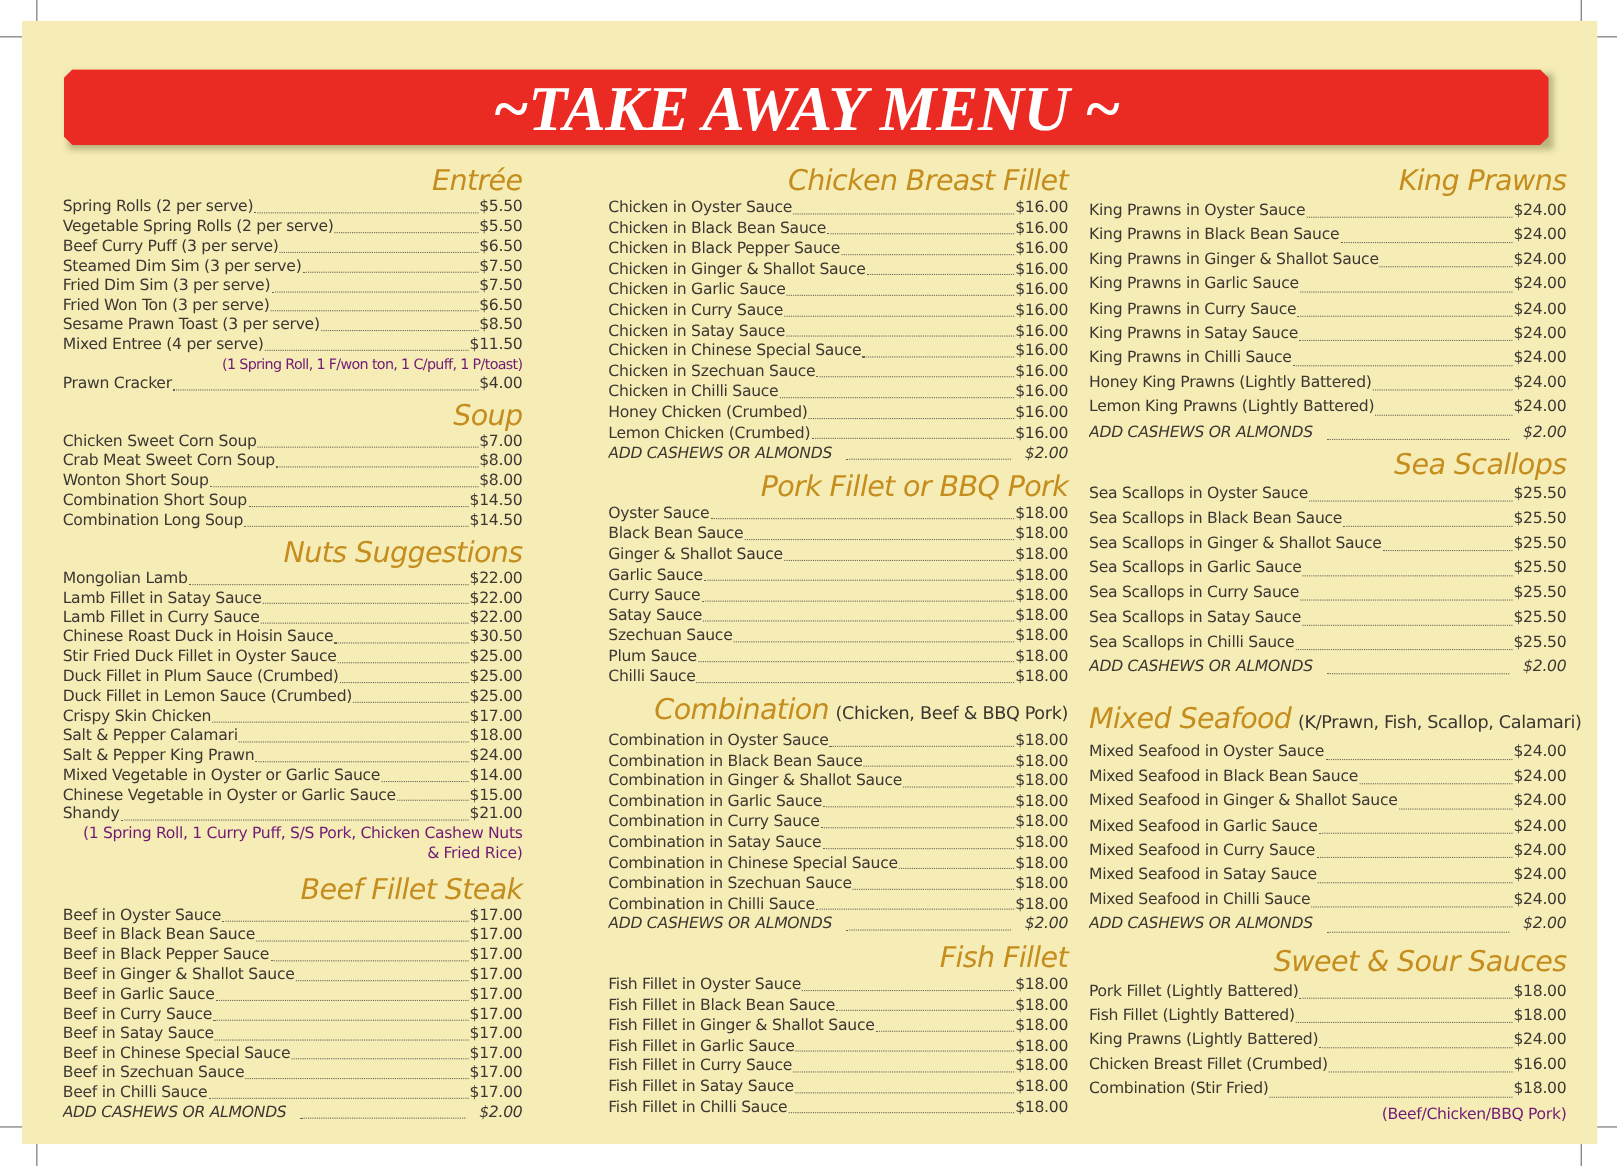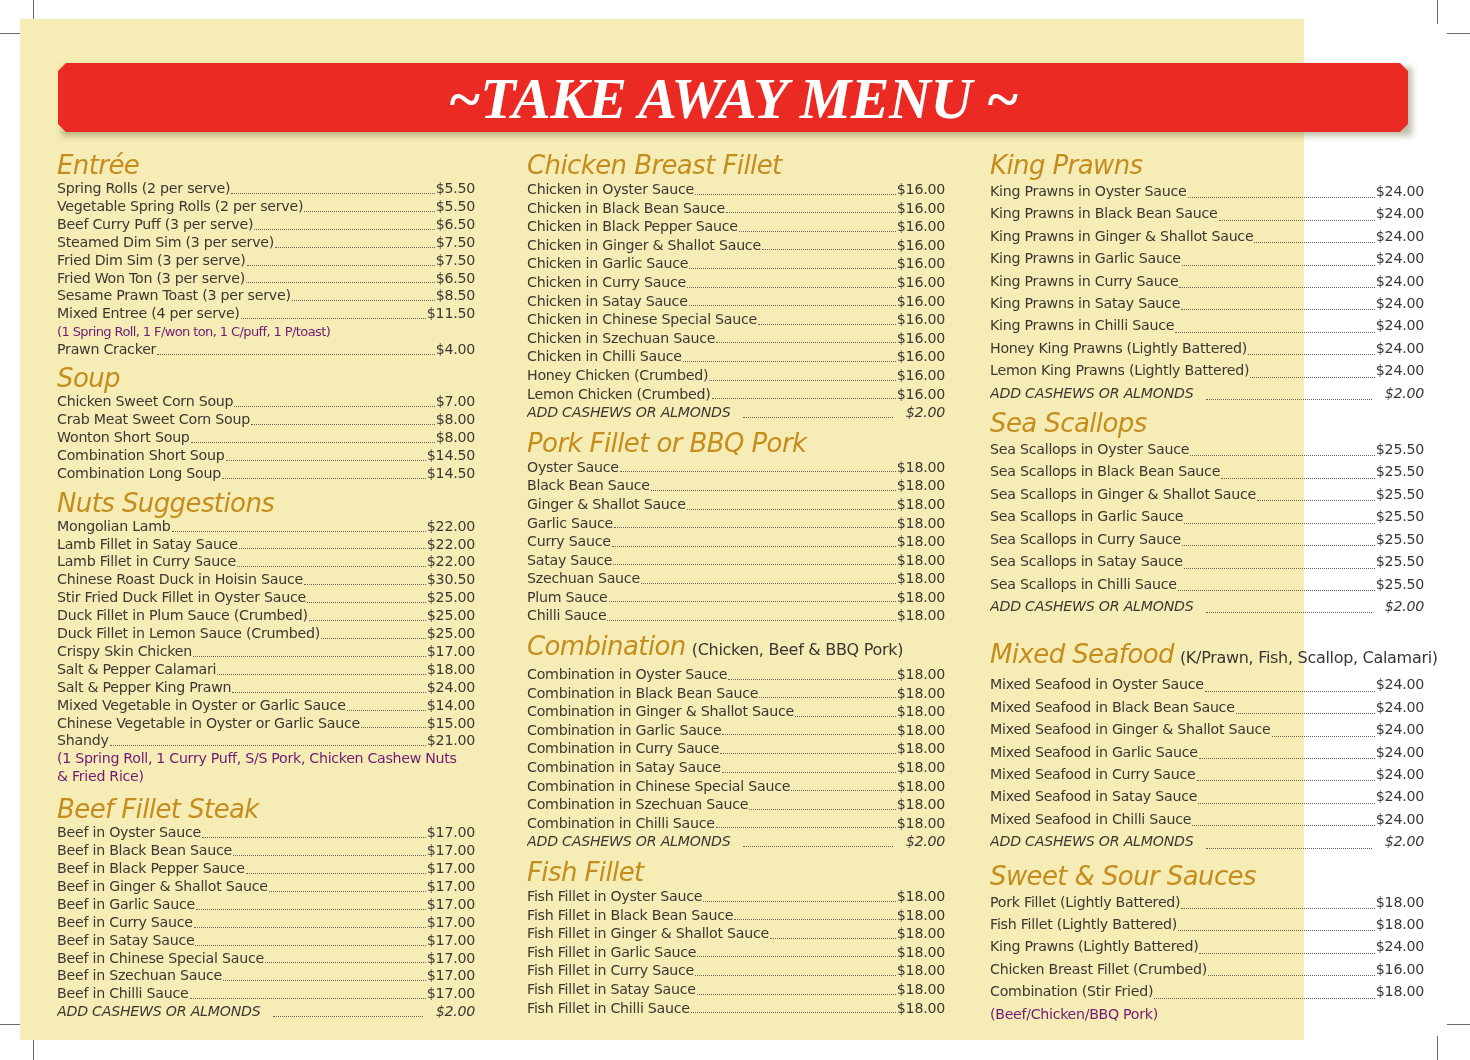--- a/index.html
+++ b/index.html
@@ -2,44 +2,44 @@
 <html><head>
 <meta charset="utf-8">
 <style>
   html, body { margin: 0; padding: 0; }
   body {
     width: 1470px; height: 1060px; background: #ffffff; position: relative; overflow: hidden;
     font-family: "DejaVu Sans", sans-serif;
   }
   .crop { position: absolute; background: #6b6b6b; }
   .page {
-    position: absolute; left: 20px; top: 19px; width: 1284px; height: 1021px;
+    position: absolute; left: 20px; top: 19px; width: 1432px; height: 1021px;
     background: #f6ecb6;
   }
   .banner {
     position: absolute; left: 38px; top: 44px; width: 1350px; height: 69px;
     background: #ec2a24;
     clip-path: polygon(0 8px, 8px 0, calc(100% - 8px) 0, 100% 8px, 100% calc(100% - 8px), calc(100% - 8px) 100%, 8px 100%, 0 calc(100% - 8px));
     display: flex; align-items: center; justify-content: center;
   }
   .banner-shadow {
     position: absolute; left: 42px; top: 48px; width: 1350px; height: 69px;
     background: rgba(110, 110, 60, 0.45); filter: blur(3px);
   }
   .banner-title {
     font-family: "Liberation Serif", "DejaVu Serif", serif;
     font-style: italic; font-weight: bold; color: #ffffff;
     font-size: 58px; letter-spacing: -0.5px; line-height: 1; margin-top: 2px;
   }
   .col { position: absolute; top: 131px; }
   .col1 { left: 37px; width: 418px; }
-  .col2 { left: 507px; width: 418px; }
+  .col2 { left: 533px; width: 418px; }
   .col3 { left: 970px; width: 434px; }
 
-  .section { margin: 0; }
+  .section { margin: 0; text-align: right; }
   .sec-title {
     font-family: "DejaVu Sans", sans-serif; font-style: italic; font-weight: normal;
     color: #c58d1d; font-size: 26px; line-height: 30px; letter-spacing: -0.6px;
     white-space: nowrap;
   }
   .sec-sub { font-style: normal; font-size: 16px; color: #3a3530; letter-spacing: -0.3px; margin-left: 6px; }
   .row {
     display: flex; align-items: baseline; font-size: 14.2px; color: #3c3732;
     letter-spacing: -0.25px; white-space: nowrap; overflow: hidden;
   }

